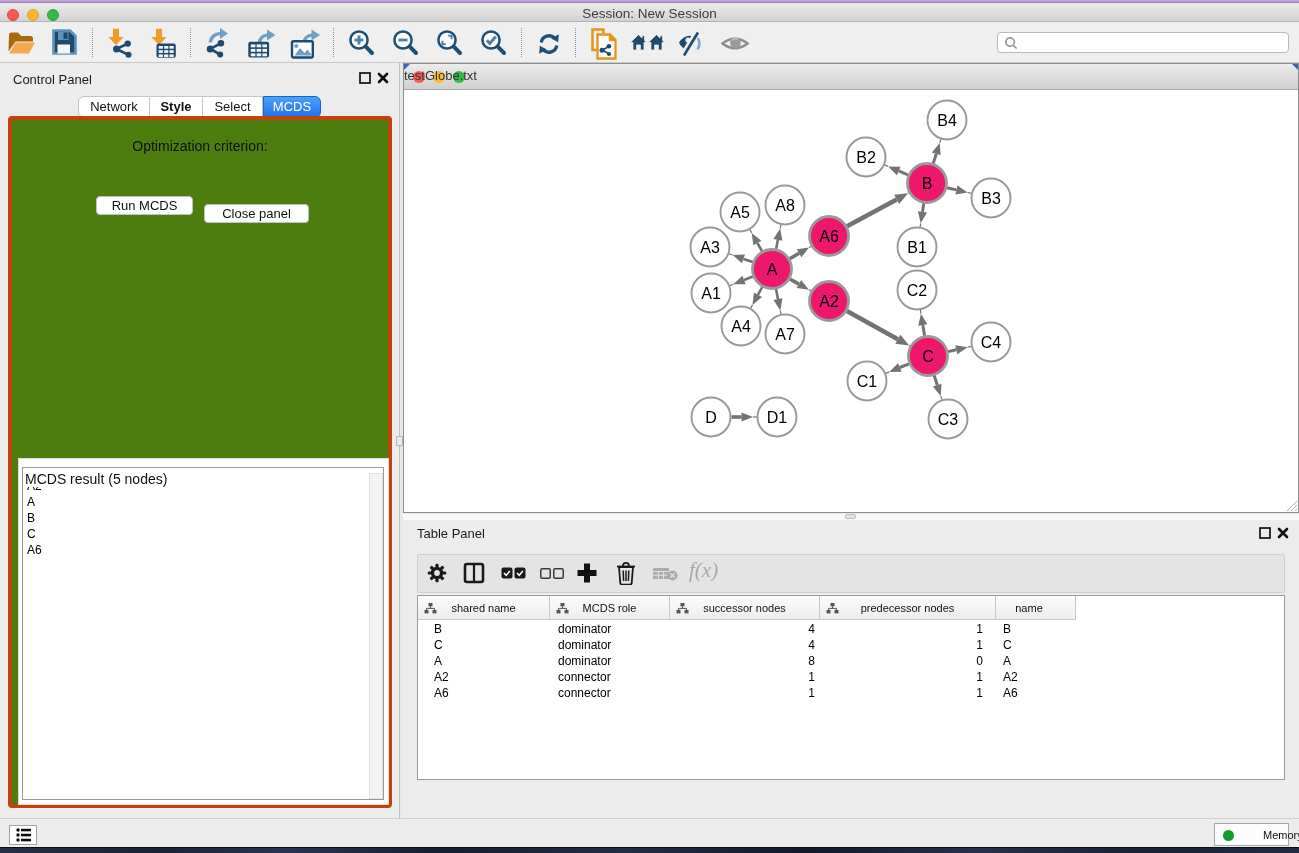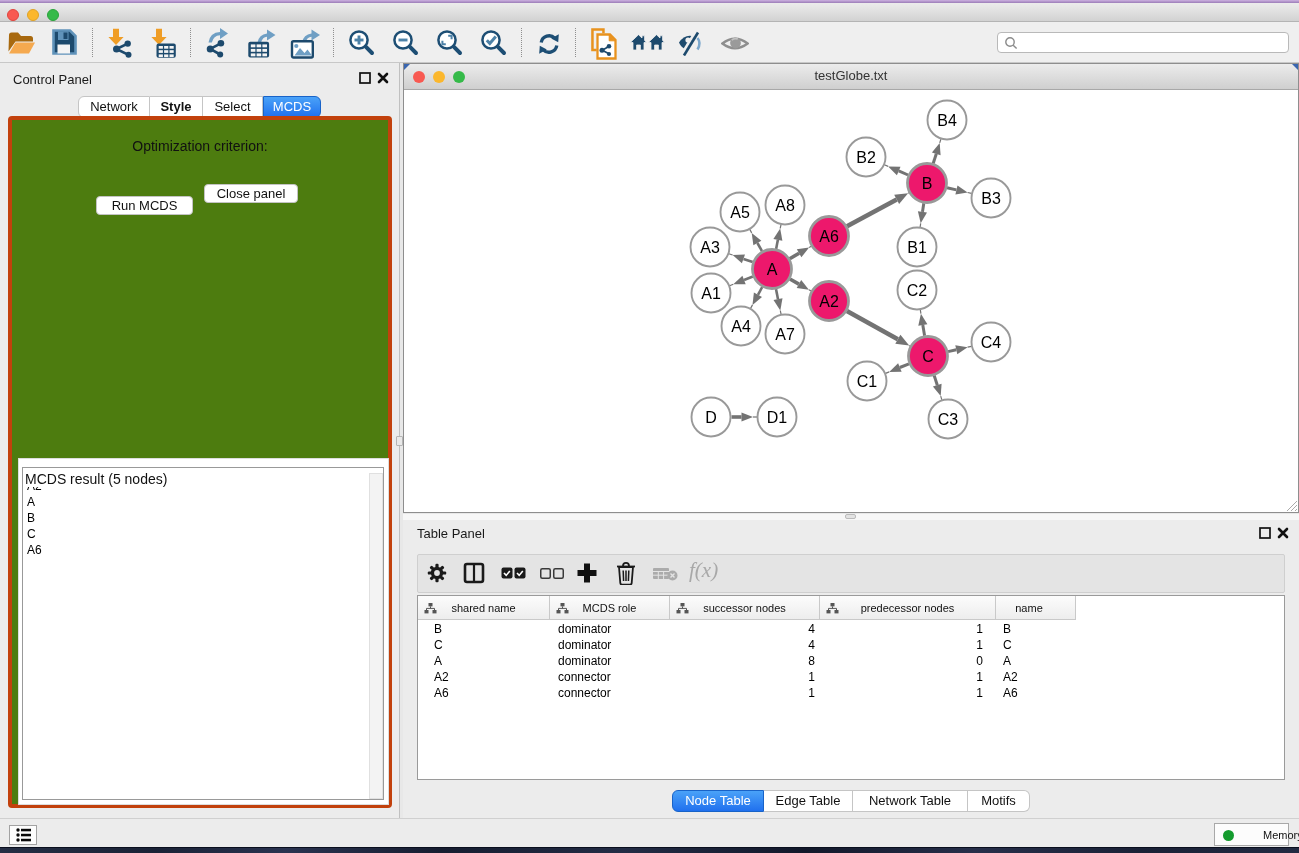--- a/index.html
+++ b/index.html
@@ -35,21 +35,21 @@
 #dropdown .stepper { position:absolute; right:-1px; top:-1px; width:21px; height:21px; background:linear-gradient(#59a3f4,#1767dd); border-radius:0 4px 4px 0; }
 .btn { position:absolute; background:#fff; border:1px solid #c3c3c3; border-radius:4px; font-size:13px; color:#111; text-align:center; padding-top:1px; }
 #resultwrap { position:absolute; left:6px; top:338px; width:371px; height:347px; background:#fff; border:1px solid #ddd; }
 #fieldset { position:absolute; left:3px; top:8px; right:4px; bottom:4px; border:1px solid #999; }
 #fleg { position:absolute; left:4px; top:0px; font-size:14px; color:#111; background:#fff; padding:0 2px; z-index:2;margin-top:12px; }
 #mlist { position:absolute; left:5px; top:19px; right:18px; bottom:5px; font-size:12px; color:#000; line-height:16px; padding-left:3px; }
 #mscroll { position:absolute; right:5px; top:14px; width:14px; bottom:5px; background:#f3f3f3; border:1px solid #e0e0e0; }
 
 #netwin { position:absolute; left:403px; top:0; width:896px; height:450px; background:#fff; border:1px solid #8e8e8e; }
 #netwin .wtitle { position:absolute; left:0; top:0; width:100%; height:26px; background:linear-gradient(#ececec,#cfcfcf); border-bottom:1px solid #a8a8a8; }
-#netwin .wtitle .txt { position:absolute; width:100%; text-align:center; top:4px; font-size:13px; color:#333; }
+#netwin .wtitle .txt { position:absolute; width:100%; text-align:left; top:4px; font-size:13px; color:#333; }
 #netwin .t1 { left:9px; top:7px; background:#f85951; }
 #netwin .t2 { left:29px; top:7px; background:#fbb72d; }
 #netwin .t3 { left:49px; top:7px; background:#35ba49; }
 #hdivider { position:absolute; left:403px; top:451px; width:896px; height:6px; background:#f7f7f7; }
 #hgrip { position:absolute; left:845px; top:451px; width:11px; height:5px; background:#e3e3e3; border:1px solid #bbb; border-radius:2px; }
 #vgrip { position:absolute; left:396px; top:373px; width:7px; height:10px; background:#e9e9e9; border:1px solid #b5b5b5; border-radius:1px; }
 
 #tpanel { position:absolute; left:403px; top:457px; width:896px; height:327px; background:#ececec; }
 #tpanel .ptitle { position:absolute; left:14px; top:6px; font-size:13px; color:#1a1a1a; }
 #ttoolbar { position:absolute; left:14px; top:34px; width:868px; height:39px; background:#e4e4e4; border:1px solid #cfcfcf; border-radius:2px; }
@@ -69,20 +69,21 @@
 #membtn .lbl { position:absolute; left:24px; top:5px;margin-left:24px; }
 #desktop-bottom { position:absolute; left:0; top:847px; width:1299px; height:6px; background:linear-gradient(90deg,#252e44 0%,#1a2236 12%,#2a3350 22%,#161d30 34%,#232c45 48%,#12182a 62%,#272f4a 75%,#1a2136 88%,#222a42 100%); border-top:1px solid #0a0f1e; }
 </style>
 </head>
 <body>
 <div id="desktop-top"></div>
 <div id="titlebar">
   <div class="tl t1"></div>
     <div class="tl t2"></div>
     <div class="tl t3"></div>
+  <div class="title">Session: New Session</div>
 </div>
 <div id="toolbar">
   <svg class="tbi" style="left:6px;top:7px;" width="31" height="27" viewBox="0 0 31 27">
     <path d="M3,6 q0,-2.5 2.5,-2.5 h6.5 l3,3.5 h9.5 q2.5,0 2.5,2.5 v3 h-17.5 l-7,10 z" fill="#a8690f"></path>
     <path d="M9.5,13.5 h19.5 l-6,11 h-20 z" fill="#f5a94f"></path>
   </svg>
   <svg class="tbi" style="left:50px;top:6px;" width="28" height="28" viewBox="0 0 28 28">
     <path d="M3.5,2.5 h16.5 l5.5,5.5 v17.5 h-22 z" fill="#1d4a6d" stroke="#6093ba" stroke-width="2.6"></path>
     <rect x="8" y="3.5" width="10.5" height="8.5" fill="#6093ba"></rect>
     <rect x="13.5" y="4.5" width="4" height="6.5" fill="#1d4a6d"></rect>
@@ -222,21 +223,21 @@
       </svg>
     <div class="tabrow" style="left:78px; top:33px;">
       <div class="tab first" style="width:72px;">Network</div>
       <div class="tab" style="width:53px;font-weight:bold;">Style</div>
       <div class="tab" style="width:60px;">Select</div>
       <div class="tab last active" style="width:58px;">MCDS</div>
     </div>
     <div id="tabcontent">
       <div id="optlabel">Optimization criterion:</div>
       <div class="btn" style="left:84px;top:76px;width:97px;height:19px;">Run MCDS</div>
-      <div class="btn" style="left:192px;top:64px;width:94px;height:19px;">Close panel</div>
+      <div class="btn" style="left:192px;top:84px;width:105px;height:19px;">Close panel</div>
       <div id="resultwrap">
         <div id="fleg">MCDS result (5 nodes)</div>
         <div id="fieldset"></div>
         <div id="mlist">A2<br>A<br>B<br>C<br>A6</div>
         <div id="mscroll"></div>
       </div>
     </div>
   </div>
   <div id="netwin">
     <svg style="position:absolute;left:0;top:0;z-index:5;" width="6" height="6">
@@ -501,26 +502,20 @@
           <span style="left:585px;">A2</span>
         </div>
       <div class="trow" style="top:90px;">
           <span style="left:16px;">A6</span>
           <span style="left:140px;">connector</span>
           <span style="left:340px;width:57px;text-align:right;">1</span>
           <span style="left:500px;width:65px;text-align:right;">1</span>
           <span style="left:585px;">A6</span>
         </div>
     </div>
-    <div id="btabs">
-      <div class="tab first active" style="width:92px;">Node Table</div>
-      <div class="tab" style="width:89px;">Edge Table</div>
-      <div class="tab" style="width:115px;">Network Table</div>
-      <div class="tab last" style="width:62px;">Motifs</div>
-    </div>
   </div>
   <div id="statusbar">
     <div id="listbtn"><svg width="26" height="18" viewBox="0 0 26 18">
           <g fill="#0a0a0a">
             <circle cx="8" cy="4" r="1.7"></circle>
             <circle cx="8" cy="9" r="1.7"></circle>
             <circle cx="8" cy="14" r="1.7"></circle>
             <rect x="11" y="2.8" width="10" height="2.5"></rect>
             <rect x="11" y="7.8" width="10" height="2.5"></rect>
             <rect x="11" y="12.8" width="10" height="2.5"></rect>

